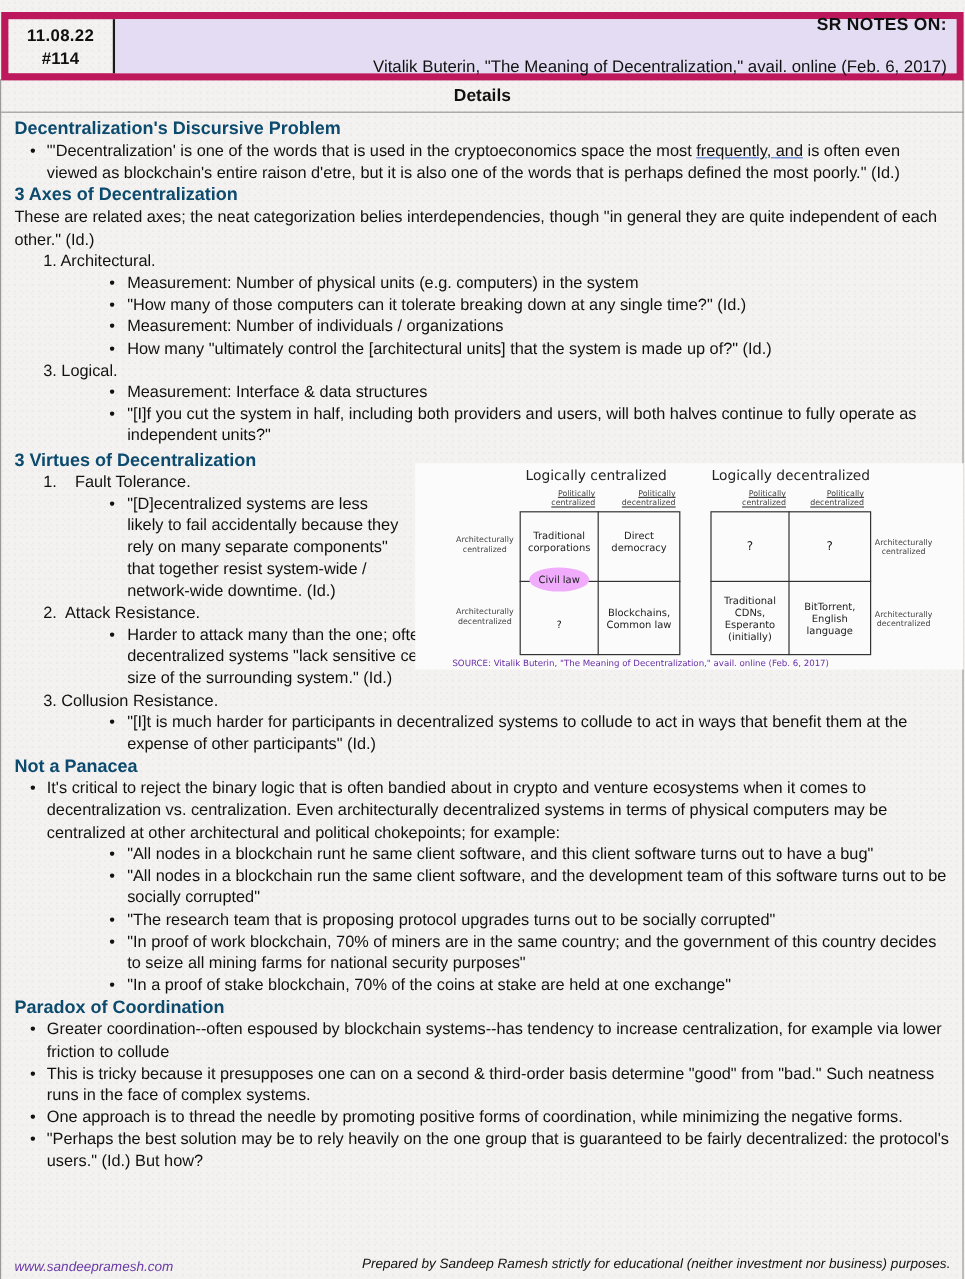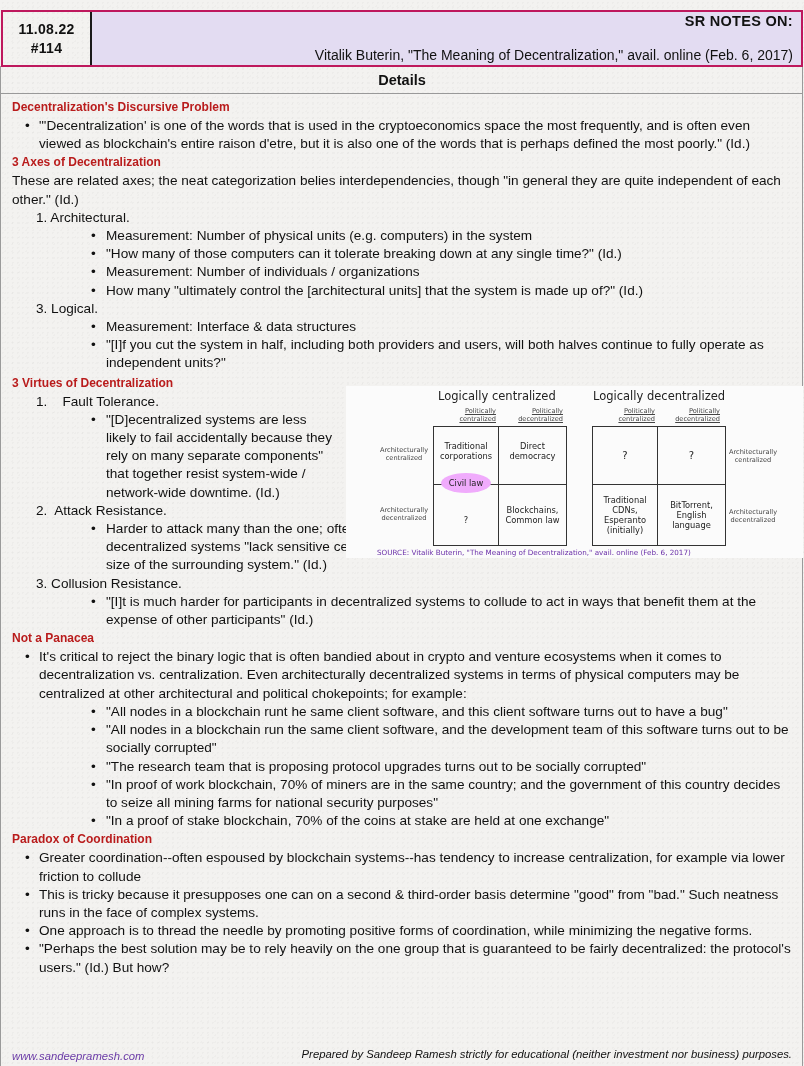--- a/index.html
+++ b/index.html
@@ -8,36 +8,36 @@
     background: #f3f2f0;
     background-image:
       radial-gradient(rgba(0,0,0,0.025) 1px, transparent 1px),
       radial-gradient(rgba(0,0,0,0.02) 1px, transparent 1px);
     background-size: 5px 5px, 7px 7px;
     background-position: 0 0, 2px 3px;
     font-family: "Liberation Sans", sans-serif;
     color: #111;
   }
   .page-frame { position: absolute; left: 0; top: 66px; width: 803px; height: 1000px; border-left: 1px solid #9a9a9a; border-right: 1px solid #9a9a9a; box-sizing: border-box; pointer-events: none; }
-  .header { position: absolute; left: 1px; top: 10px; width: 802px; height: 57px; display: flex; box-sizing: border-box; border: 2px solid #be185d; }
+  .header { position: absolute; left: 1px; top: 10px; width: 802px; height: 57px; display: flex; box-sizing: border-box; border: 6px solid #be185d; }
   .header-id { width: 87px; border-right: 2px solid #1a1a1a; display: flex; flex-direction: column; align-items: center; justify-content: center; font-weight: bold; font-size: 14px; line-height: 19px; letter-spacing: 0.3px; }
   .header-main { flex: 1; background: #e3dcf2; display: flex; flex-direction: column; align-items: flex-end; justify-content: center; padding-right: 8px; gap: 15px; }
   .header-title { font-weight: bold; font-size: 14.5px; line-height: 19px; letter-spacing: 0.3px; }
   .header-source { font-size: 14px; line-height: 19px; }
   .details-bar { position: absolute; left: 1px; top: 67px; width: 802px; height: 27px; border-bottom: 1px solid #999; box-sizing: border-box; text-align: center; font-weight: bold; font-size: 14.5px; line-height: 26px; }
   .content { position: absolute; left: 12px; top: 98px; width: 782px; font-size: 13.6px; line-height: 18.2px; }
-  .h { color: #b91c1c; font-weight: bold; font-size: 12px; line-height: 19px; }
+  .h { color: #0c4a6e; font-weight: bold; font-size: 15px; line-height: 19px; }
   .p { }
   .bl { position: relative; }
   .b1 { padding-left: 27px; }
   .b1::before { content: "•"; position: absolute; left: 13px; top: 0; }
   .b2 { padding-left: 94px; }
   .b2::before { content: "•"; position: absolute; left: 79px; top: 0; }
   .num { padding-left: 24px; }
-  .u { text-decoration-color: #5b7fd6; }
+  .u { text-decoration: underline; text-decoration-color: #5b7fd6; }
   .vir-b2 { padding-left: 94px; width: 232px; }
   .vir-b2::before { content: "•"; position: absolute; left: 79px; top: 0; }
   .diagram { position: absolute; left: 346px; top: 386px; width: 457px; height: 172px; background: #fbfbfb; font-family: "DejaVu Sans", sans-serif; color: #333; }
   .dg-title { position: absolute; top: 3px; font-size: 11.5px; color: #222; }
   .dg-col { position: absolute; top: 21px; width: 64px; text-align: right; font-size: 6.6px; line-height: 8px; color: #444; text-decoration: underline; }
   .dg-row { position: absolute; width: 60px; text-align: center; font-size: 6.6px; line-height: 8px; color: #444; }
   .dg-grid { position: absolute; border: 1px solid #333; box-sizing: border-box; }
   .dg-cell { position: absolute; display: flex; align-items: center; justify-content: center; text-align: center; font-size: 8.3px; line-height: 10px; color: #222; box-sizing: border-box; }
   .dg-vline { position: absolute; width: 1px; background: #333; }
   .dg-hline { position: absolute; height: 1px; background: #333; }

